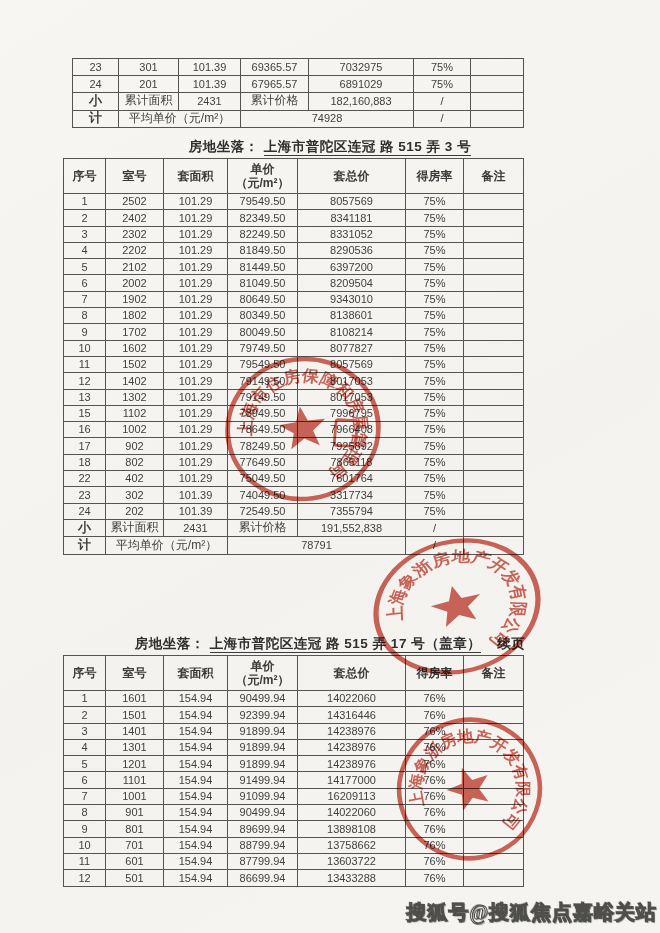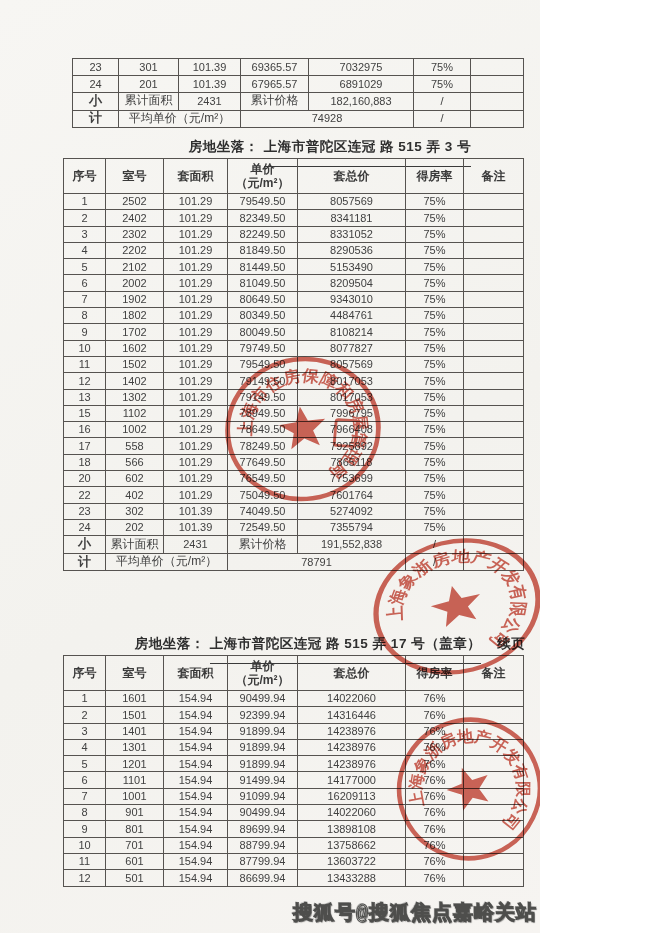--- a/index.html
+++ b/index.html
@@ -1,37 +1,37 @@
 <!DOCTYPE html>
 <html><head>
 <meta charset="utf-8">
 <style>
   html,body{margin:0;padding:0;}
   .page{
-    position:relative;width:540px;height:933px;overflow:hidden;
+    position:relative;width:660px;height:933px;overflow:hidden;
     background:linear-gradient(150deg,#f7f6f3 0%,#f3f2ee 55%,#f6f4f1 100%);
     font-family:"Liberation Sans","DejaVu Sans",sans-serif;color:#3d3d3d;
   }
   table.grid{position:absolute;border-collapse:collapse;table-layout:fixed;font-size:11px;color:#414141;}
   .grid td,.grid th{border:1px solid #565350;text-align:center;vertical-align:middle;padding:0;overflow:hidden;white-space:nowrap;line-height:1.15;}
   .grid tbody.rows tr{height:16.3px;}
   .t1 tbody.rows tr{height:17px;}
   .grid thead th{height:34px;font-size:12px;font-weight:bold;white-space:normal;line-height:1.2;color:#3a3a3a;}
   tr.sum{height:17.5px;}
   tr.sum .lbl{font-weight:normal;font-size:12px;}
   tr.sum .big{font-weight:bold;font-size:13px;}
   .title{position:absolute;left:0;width:660px;text-align:center;font-size:13.5px;font-weight:bold;color:#2f2f2f;letter-spacing:0.5px;}
-  .title .addr{border-bottom:1.6px solid #3a3a3a;padding-bottom:12px;margin-left:5px;}
+  .title .addr{border-bottom:1.6px solid #3a3a3a;padding-bottom:1px;margin-left:5px;}
   .title .suffix{margin-left:16px;}
   .stamp{position:absolute;mix-blend-mode:multiply;opacity:0.82;}
   .stamp svg{width:100%;height:100%;}
   .watermark{
     position:absolute;top:899px;right:3px;font-size:20px;font-weight:bold;letter-spacing:1px;
     color:#f8f8f6;-webkit-text-stroke:1px #4e4e4c;text-shadow:1px 1px 1px rgba(40,40,40,.55),-1px -1px 0 rgba(120,120,120,.4);
-    font-family:Liberation Mono, monospace;
+    font-family:Liberation Serif, serif;
   }
 </style>
 </head>
 <body>
 
 <div class="page">
 
   <table class="grid t1" style="left:72px;top:58px;width:451px;">
     <colgroup>
       <col style="width:46px">
@@ -142,21 +142,21 @@
           <td>81849.50</td>
           <td>8290536</td>
           <td>75%</td>
           <td></td>
         </tr>
         <tr>
           <td>5</td>
           <td>2102</td>
           <td>101.29</td>
           <td>81449.50</td>
-          <td>5153490</td>
+          <td>6397200</td>
           <td>75%</td>
           <td></td>
         </tr>
         <tr>
           <td>6</td>
           <td>2002</td>
           <td>101.29</td>
           <td>81049.50</td>
           <td>8209504</td>
           <td>75%</td>
@@ -169,21 +169,21 @@
           <td>80649.50</td>
           <td>9343010</td>
           <td>75%</td>
           <td></td>
         </tr>
         <tr>
           <td>8</td>
           <td>1802</td>
           <td>101.29</td>
           <td>80349.50</td>
-          <td>4484761</td>
+          <td>8138601</td>
           <td>75%</td>
           <td></td>
         </tr>
         <tr>
           <td>9</td>
           <td>1702</td>
           <td>101.29</td>
           <td>80049.50</td>
           <td>8108214</td>
           <td>75%</td>
@@ -238,60 +238,51 @@
           <td>16</td>
           <td>1002</td>
           <td>101.29</td>
           <td>78649.50</td>
           <td>7966408</td>
           <td>75%</td>
           <td></td>
         </tr>
         <tr>
           <td>17</td>
-          <td>558</td>
+          <td>902</td>
           <td>101.29</td>
           <td>78249.50</td>
           <td>7925892</td>
           <td>75%</td>
           <td></td>
         </tr>
         <tr>
           <td>18</td>
-          <td>566</td>
+          <td>802</td>
           <td>101.29</td>
           <td>77649.50</td>
           <td>7865118</td>
-          <td>75%</td>
-          <td></td>
-        </tr>
-        <tr>
-          <td>20</td>
-          <td>602</td>
-          <td>101.29</td>
-          <td>76549.50</td>
-          <td>7753699</td>
           <td>75%</td>
           <td></td>
         </tr>
         <tr>
           <td>22</td>
           <td>402</td>
           <td>101.29</td>
           <td>75049.50</td>
           <td>7601764</td>
           <td>75%</td>
           <td></td>
         </tr>
         <tr>
           <td>23</td>
           <td>302</td>
           <td>101.39</td>
           <td>74049.50</td>
-          <td>5274092</td>
+          <td>3317734</td>
           <td>75%</td>
           <td></td>
         </tr>
         <tr>
           <td>24</td>
           <td>202</td>
           <td>101.39</td>
           <td>72549.50</td>
           <td>7355794</td>
           <td>75%</td>

